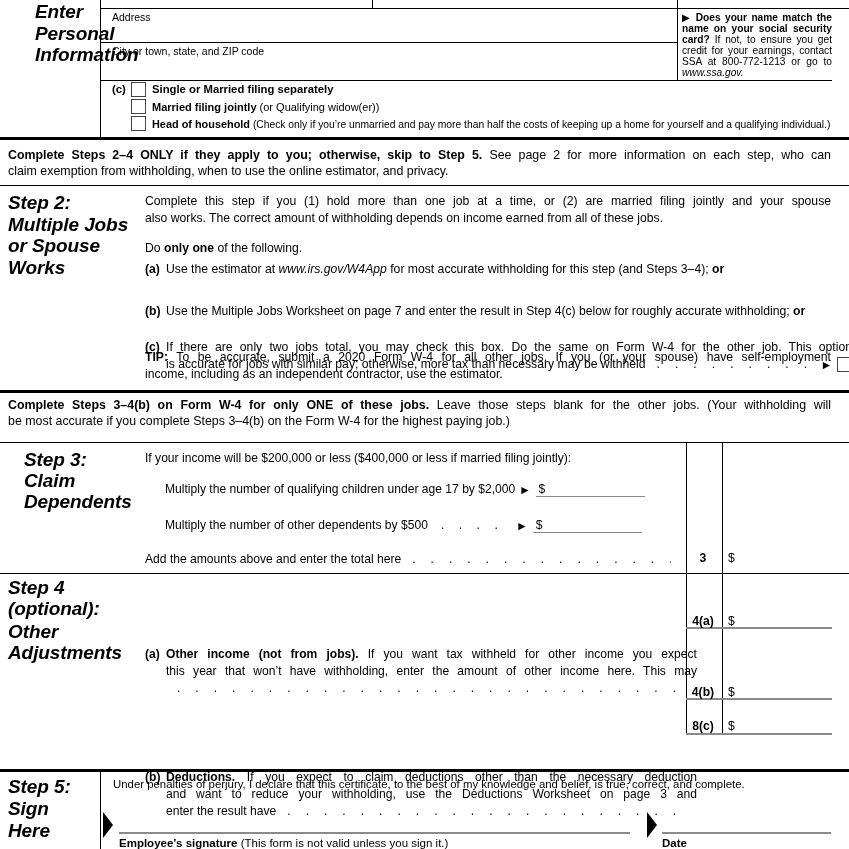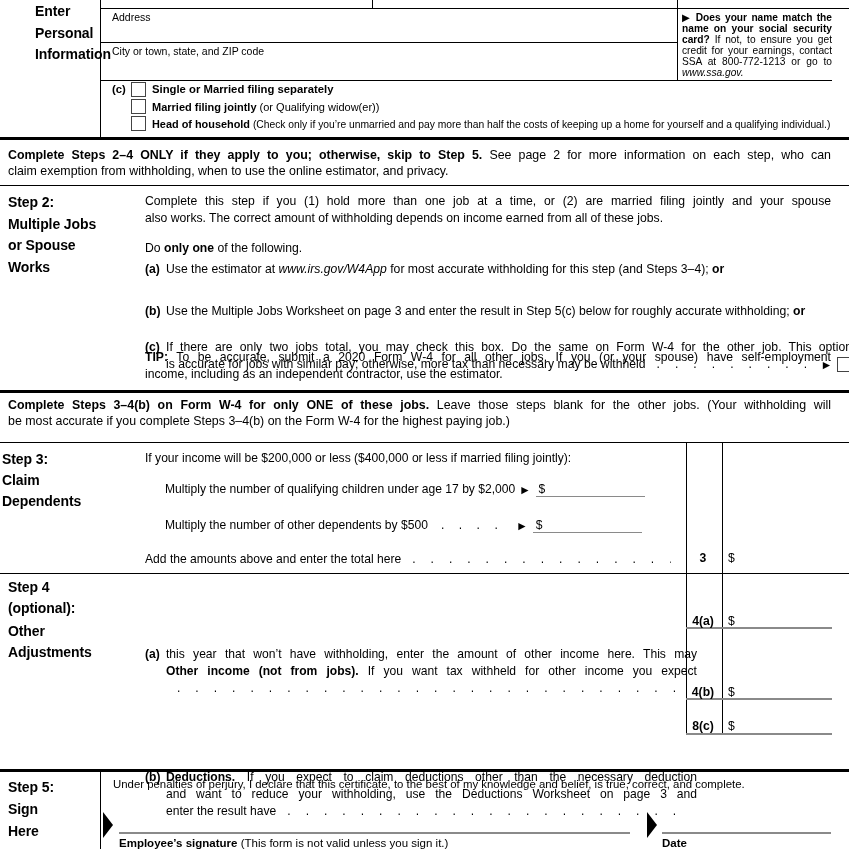--- a/index.html
+++ b/index.html
@@ -6,21 +6,21 @@
   #form{position:relative;width:849px;height:849px;background:#fff;overflow:hidden;
         font-family:"Liberation Sans","DejaVu Sans",sans-serif;color:#000;}
   .abs{position:absolute;}
   .vl{position:absolute;width:1px;background:#000;}
   .hl{position:absolute;height:1px;background:#000;}
   .thick{height:2.5px;}
   .grayline{background:#8a8a8a;height:1.5px;}
   .b{font-weight:bold;}
   .i{font-style:italic;}
   .jl{text-align:justify;text-align-last:justify;}
-  .steplabel{position:absolute;font-weight:bold;font-size:14px;line-height:21.5px;letter-spacing:-0.1px;}
+  .steplabel{position:absolute;font-weight:bold;font-size:19px;line-height:21.5px;letter-spacing:-0.1px;font-style:italic;}
   .small{font-size:10.5px;}
   .body12{font-size:12.2px;line-height:16.5px;}
   .cb{position:absolute;width:13px;height:13px;border:1.4px solid #444;background:#fff;}
   .cb2{display:inline-block;width:13px;height:13px;border:1.4px solid #444;background:#fff;flex:none;margin-left:7px;align-self:center;}
   .flexrow{display:flex;align-items:baseline;}
   .dotfill{flex:1 1 0;overflow:hidden;white-space:nowrap;letter-spacing:15px;margin-left:11px;margin-right:5px;}
   .arr{font-size:9.5px;flex:none;}
   .dollarfield{display:inline-block;width:106px;border-bottom:1.5px solid #8a8a8a;padding-left:3px;}
   .hang{padding-left:21px;position:relative;}
   .hang>.tag{position:absolute;left:0;top:0;font-weight:bold;}
@@ -104,21 +104,21 @@
 
   <div class="abs body12" style="left:145px;top:240px">
     <span>Do </span><span class="b">only one</span><span> of the following.</span>
   </div>
 
   <div class="abs body12 hang" style="left:145px;top:261px;width:686px">
     <span class="tag">(a)</span><span>Use the estimator at </span><span class="i">www.irs.gov/W4App</span><span> for most accurate withholding for this step (and Steps 3–4); </span><span class="b">or</span>
   </div>
 
   <div class="abs body12 hang" style="left:145px;top:286px;width:686px">
-    <span class="tag">(b)</span><span>Use the Multiple Jobs Worksheet on page 3 and enter the result in Step 5(c) below for roughly accurate withholding; </span><span class="b">or</span>
+    <span class="tag">(b)</span><span>Use the Multiple Jobs Worksheet on page 7 and enter the result in Step 4(c) below for roughly accurate withholding; </span><span class="b">or</span>
   </div>
 
   <div class="abs body12 hang" style="left:145px;top:306px;width:686px">
     <span class="tag">(c)</span>
     <div class="jl">If there are only two jobs total, you may check this box. Do the same on Form W-4 for the other job. This option</div>
     <div class="flexrow">
       <span>is accurate for jobs with similar pay; otherwise, more tax than necessary may be withheld</span>
       <span class="dotfill">........................................</span>
       <span class="arr">▶</span>
       <span class="cb2"></span>
@@ -128,21 +128,21 @@
   <div class="abs body12" style="left:145px;top:349px;width:686px">
     <div class="jl"><span class="b">TIP:</span><span> To be accurate, submit a 2020 Form W-4 for all other jobs. If you (or your spouse) have self-employment</span></div>
     <div>income, including as an independent contractor, use the estimator.</div>
   </div>
 
   <div class="abs" style="left:8px;top:397px;width:823px;font-size:12.4px;line-height:16px">
     <div class="jl"><span class="b">Complete Steps 3–4(b) on Form W-4 for only ONE of these jobs.</span><span> Leave those steps blank for the other jobs. (Your withholding will</span></div>
     <div><span>be most accurate if you complete Steps 3–4(b) on the Form W-4 for the highest paying job.)</span></div>
   </div>
 
-  <div class="steplabel" style="left:2px;top:449px;line-height:21px">
+  <div class="steplabel" style="left:24px;top:449px;line-height:21px">
     <div>Step 3:</div>
     <div>Claim</div>
     <div>Dependents</div>
   </div>
 
   <div class="abs" style="left:145px;top:451px;font-size:12.1px">If your income will be $200,000 or less ($400,000 or less if married filing jointly):</div>
 
   <div class="abs" style="left:165px;top:482px;font-size:12.1px;white-space:nowrap">
     <span>Multiply the number of qualifying children under age 17 by $2,000</span><span class="arr" style="margin:0 7px 0 6px">▶</span><span class="dollarfield">$</span>
   </div>
@@ -160,22 +160,22 @@
 
   <div class="steplabel" style="left:8px;top:577px;line-height:21px">
     <div>Step 4</div>
     <div>(optional):</div>
     <div style="margin-top:2px">Other</div>
     <div>Adjustments</div>
   </div>
 
   <div class="abs hang" style="left:145px;top:579px;width:531px;font-size:12.1px;line-height:17px">
     <span class="tag">(a)</span>
+    <div class="jl"><span class="b">Other income (not from jobs).</span><span> If you want tax withheld for other income you expect</span></div>
     <div class="jl">this year that won’t have withholding, enter the amount of other income here. This may</div>
-    <div class="jl"><span class="b">Other income (not from jobs).</span><span> If you want tax withheld for other income you expect</span></div>
     <div class="flexrow">
         <span class="dotfill">........................................</span>
       </div>
   </div>
   <div class="lineno" style="top:614px">4(a)</div>
   <div class="amt" style="top:614px">$</div>
 
   <div class="abs hang" style="left:145px;top:651px;width:531px;font-size:12.1px;line-height:17px">
     <span class="tag">(b)</span>
     <div class="jl"><span class="b">Deductions.</span><span> If you expect to claim deductions other than the necessary deduction</span></div>

